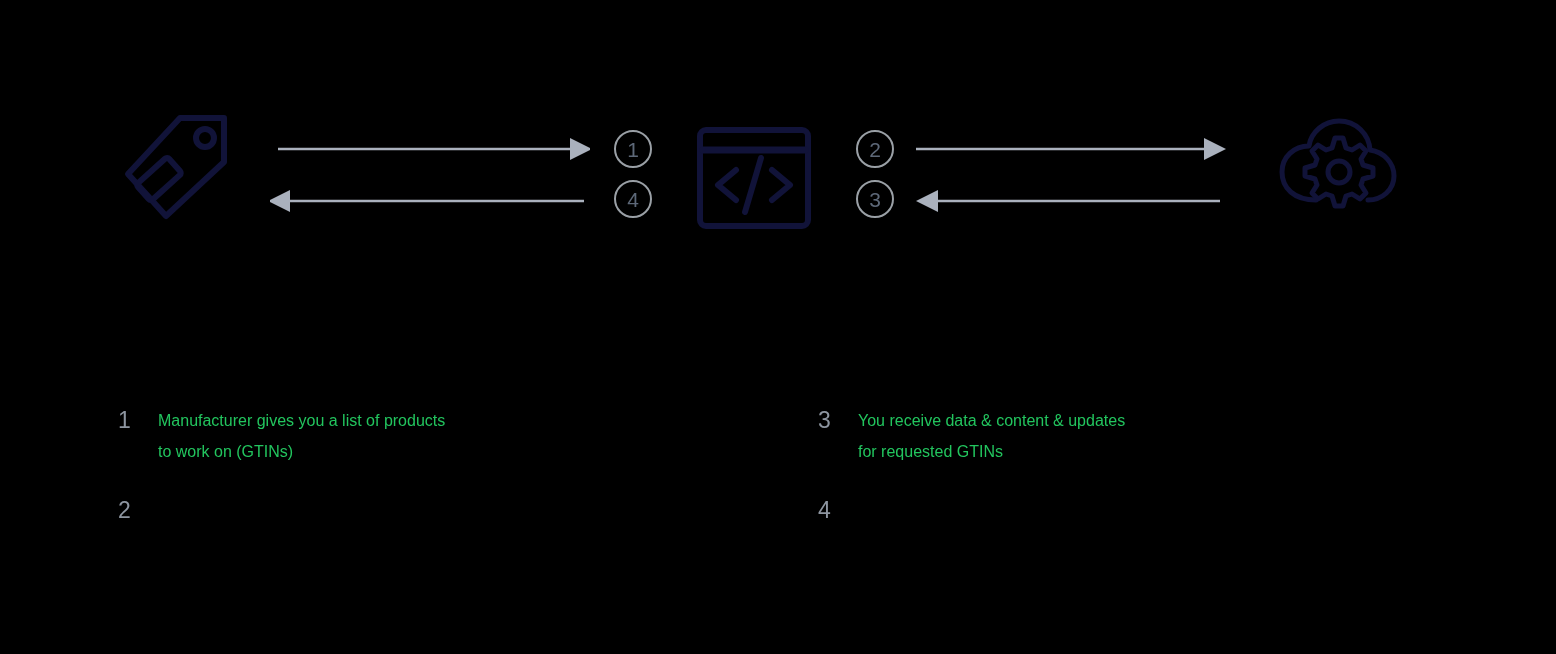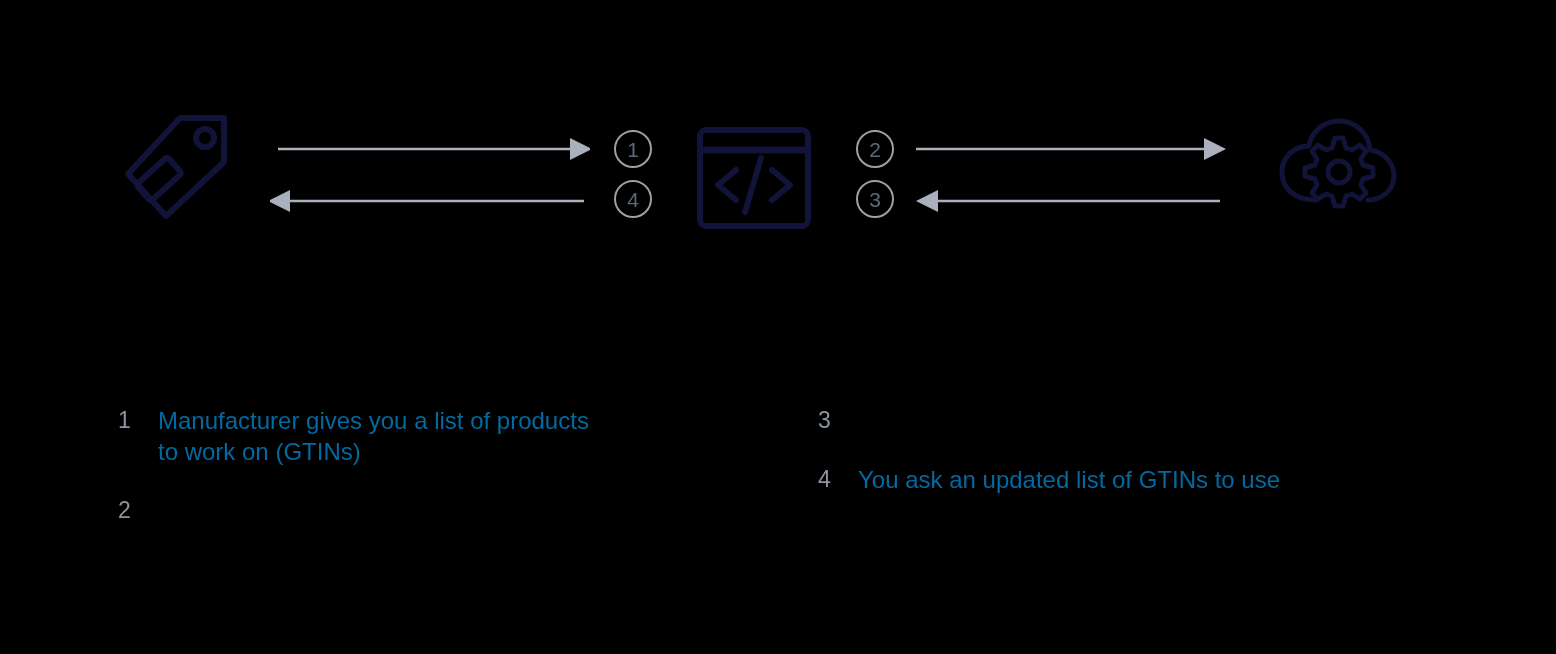--- a/index.html
+++ b/index.html
@@ -83,22 +83,22 @@
   }
   .legend-number {
     width: 40px;
     flex: 0 0 40px;
     font-size: 23px;
     color: #8d95a0;
     line-height: 31px;
     font-family: "Liberation Sans", sans-serif;
   }
   .legend-text {
-    font-size: 24px;
-    color: #0369a1;
+    font-size: 16px;
+    color: #22c55e;
     line-height: 31px;
     font-family: "Liberation Sans", sans-serif;
     white-space: pre-line;
   }
 </style>
 </head>
 <body>
 
 <div id="diagram-row">
 
@@ -211,22 +211,23 @@
     <div class="legend-item">
       <div class="legend-number">2</div>
     </div>
 
   </div>
 
   <div class="legend-column" id="legend-column-right">
 
     <div class="legend-item">
       <div class="legend-number">3</div>
+      <div class="legend-text">You receive  data &amp; content &amp; updates
+for requested GTINs</div>
     </div>
 
     <div class="legend-item">
       <div class="legend-number">4</div>
-      <div class="legend-text">You ask an updated list of GTINs to use</div>
     </div>
 
   </div>
 
 </div>
 
 </body></html>

